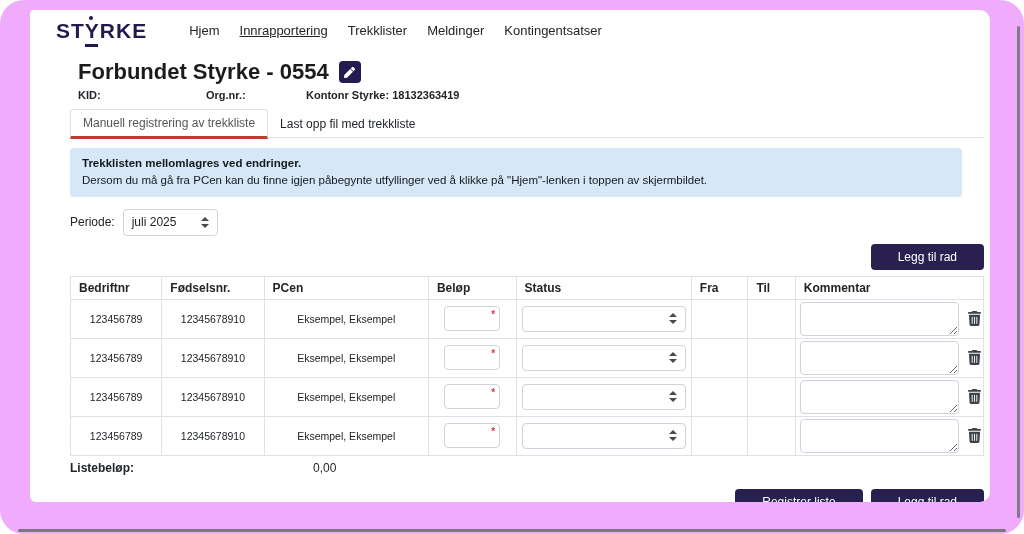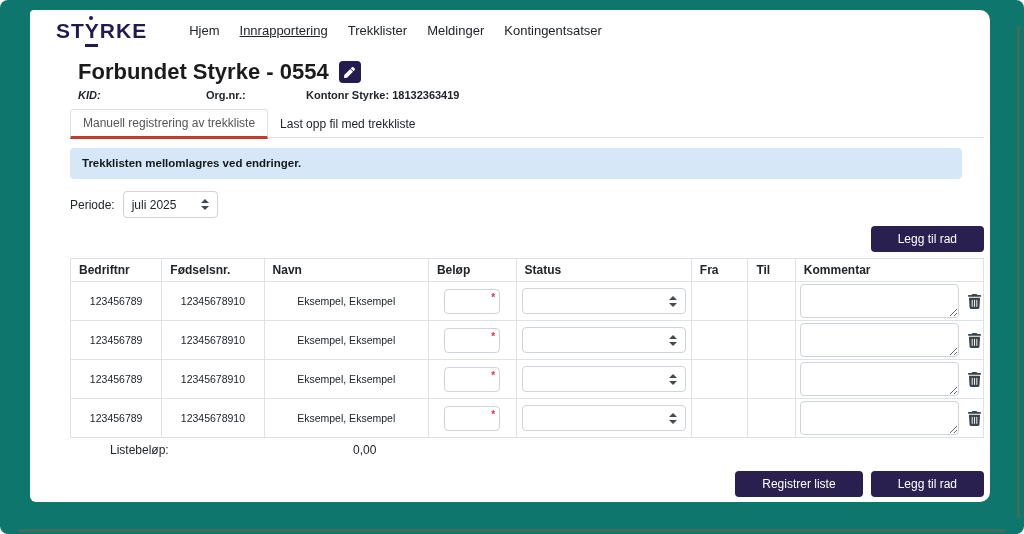--- a/index.html
+++ b/index.html
@@ -3,21 +3,21 @@
 <meta charset="utf-8">
 <style>
   * { box-sizing: border-box; }
   html,body { margin:0; padding:0; }
   body {
     width:1024px; height:534px; position:relative;
     font-family:"Liberation Sans","DejaVu Sans",sans-serif;
     background:#ffffff;
   }
   
-  .frame { position:absolute; inset:0; background:#0f766e; border-radius:8px; }
+  .frame { position:absolute; inset:0; background:#f0abfc; border-radius:24px; }
   .frame::before { content:""; position:absolute; right:4px; top:26px; bottom:16px; width:3px; background:#4d6a51; opacity:.7; border-radius:2px; }
   .frame::after  { content:""; position:absolute; left:18px; right:18px; bottom:2px; height:3px; background:#4f6b53; opacity:.75; border-radius:2px; }
   .page {
     position:absolute; left:30px; top:10px; right:34px; bottom:32px;
     background:#fff; border-radius:4px 10px 10px 6px; overflow:hidden;
   }
 
   
   .topbar { display:flex; align-items:center; padding:10px 0 0 26px; }
   .logo { font-size:21px; font-weight:800; letter-spacing:1px; color:#221a4e; position:relative; line-height:1; }
@@ -27,21 +27,21 @@
   .mainnav a { color:#212529; text-decoration:none; cursor:pointer; }
   .mainnav a.active { text-decoration:underline; }
 
   .content { padding:0 6px 0 40px; }
 
   .title-row { display:flex; align-items:center; gap:10px; margin-top:18px; margin-left:8px; }
   .page-title { font-size:22px; font-weight:bold; color:#1b1b1b; }
   .edit-btn { width:22px; height:22px; background:#241b4e; border:none; border-radius:4px; display:flex; align-items:center; justify-content:center; cursor:pointer; padding:0; }
 
   .info-row { display:flex; margin-top:4px; margin-left:8px; font-size:11px; font-weight:bold; color:#212529; }
-  .info-kid { width:128px;font-style:italic; }
+  .info-kid { width:128px; }
   .info-org { width:100px; }
 
   .tabs { display:flex; align-items:flex-end; border-bottom:1px solid #dee2e6; margin-top:8px; font-size:12px; }
   .tab { padding:6px 12px; color:#212529; cursor:pointer; }
   .tab.active { border:1px solid #dee2e6; border-bottom:3px solid #c23b2e; border-radius:3px 3px 0 0; color:#555; margin-bottom:-2px; background:#fff; }
 
   .banner { background:#d6e8f7; border-radius:4px; padding:7px 12px; margin-top:10px; margin-right:22px; font-size:11.5px; color:#15181b; line-height:1.5; }
   .banner-title { font-weight:bold; }
 
   .periode-row { display:flex; align-items:center; gap:8px; margin-top:12px; font-size:12px; color:#212529; }
@@ -68,21 +68,21 @@
   .req { position:absolute; right:5px; top:3px; color:#dc3545; font-size:10px; font-weight:bold; }
 
   .status-select { width:94%; height:26px; margin:0 auto; }
   .select-value { font-size:11px; }
 
   .kommentar-wrap { display:flex; align-items:center; gap:9px; padding:0 2px 0 4px; }
   .kommentar-input { flex:1; height:34px; border:1px solid #ced4da; border-radius:4px; resize:both; font-family:inherit; font-size:11px; min-width:0; }
   .trash { display:flex; align-items:center; cursor:pointer; flex:0 0 auto; }
 
   .table-footer { display:flex; align-items:center; margin-top:5px; font-size:12px; color:#212529; }
-  .footer-label { font-weight:normal; width:243px;margin-left:40px; }
+  .footer-label { font-weight:bold; width:243px; }
 
   .toolbar-bottom { display:flex; justify-content:flex-end; gap:8px; margin-top:14px; }
 </style>
 </head>
 <body>
 
 <div class="frame">
   <div class="page">
 
     <div class="topbar">
@@ -122,20 +122,21 @@
       </div>
 
       <div class="tabs">
   <div class="tab active">Manuell registrering av trekkliste</div>
 
   <div class="tab">Last opp fil med trekkliste</div>
 </div>
 
       <div class="banner">
         <div class="banner-title">Trekklisten mellomlagres ved endringer.</div>
+        <div>Dersom du må gå fra PCen kan du finne igjen påbegynte utfyllinger ved å klikke på "Hjem"-lenken i toppen av skjermbildet.</div>
       </div>
 
       <div class="periode-row">
         <span class="periode-label">Periode:</span>
         <div class="select periode-select">
           <span>juli 2025</span>
           <span class="caret"></span>
         </div>
       </div>
 
@@ -153,21 +154,21 @@
             <col class="col-fra">
             <col class="col-til">
             <col class="col-kommentar">
         </colgroup>
         <thead>
             <tr>
   <th>Bedriftnr</th>
 
   <th>Fødselsnr.</th>
 
-  <th>Navn</th>
+  <th>PCen</th>
 
   <th>Beløp</th>
 
   <th>Status</th>
 
   <th>Fra</th>
 
   <th>Til</th>
 
   <th>Kommentar</th>

